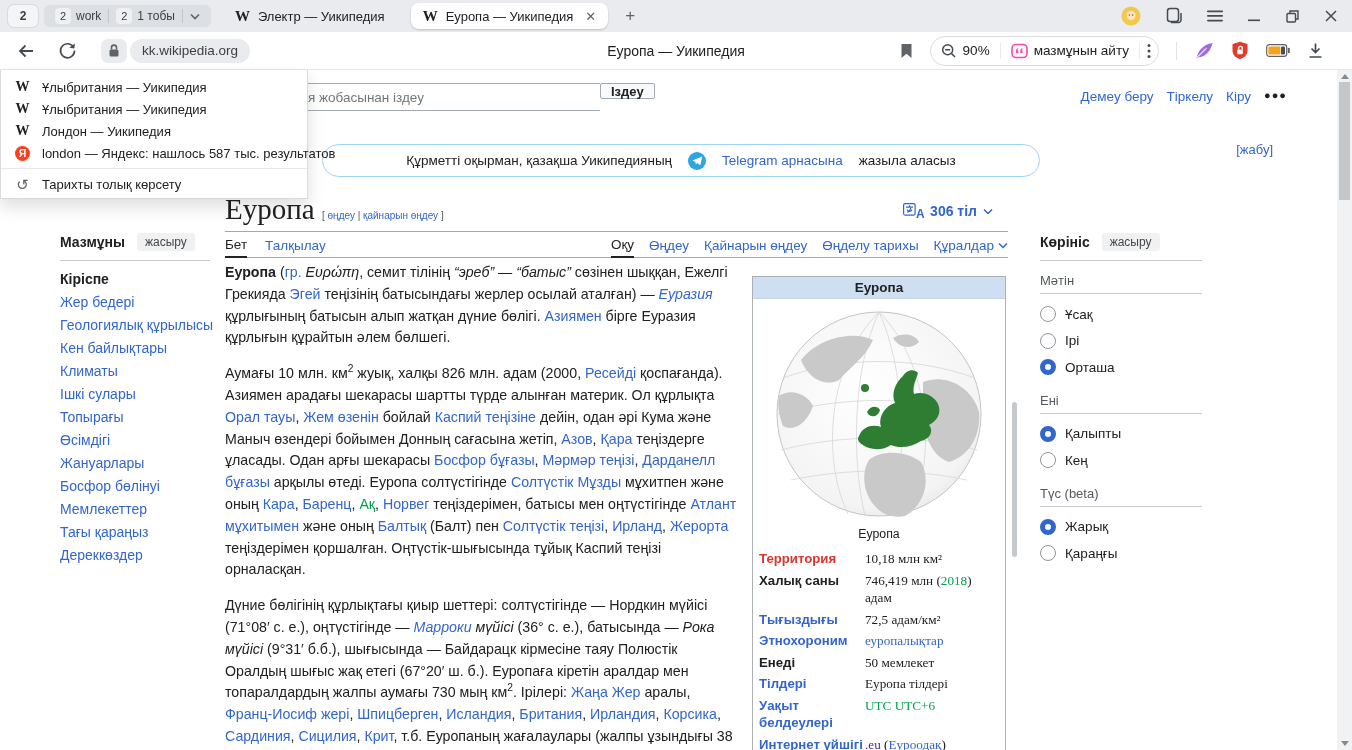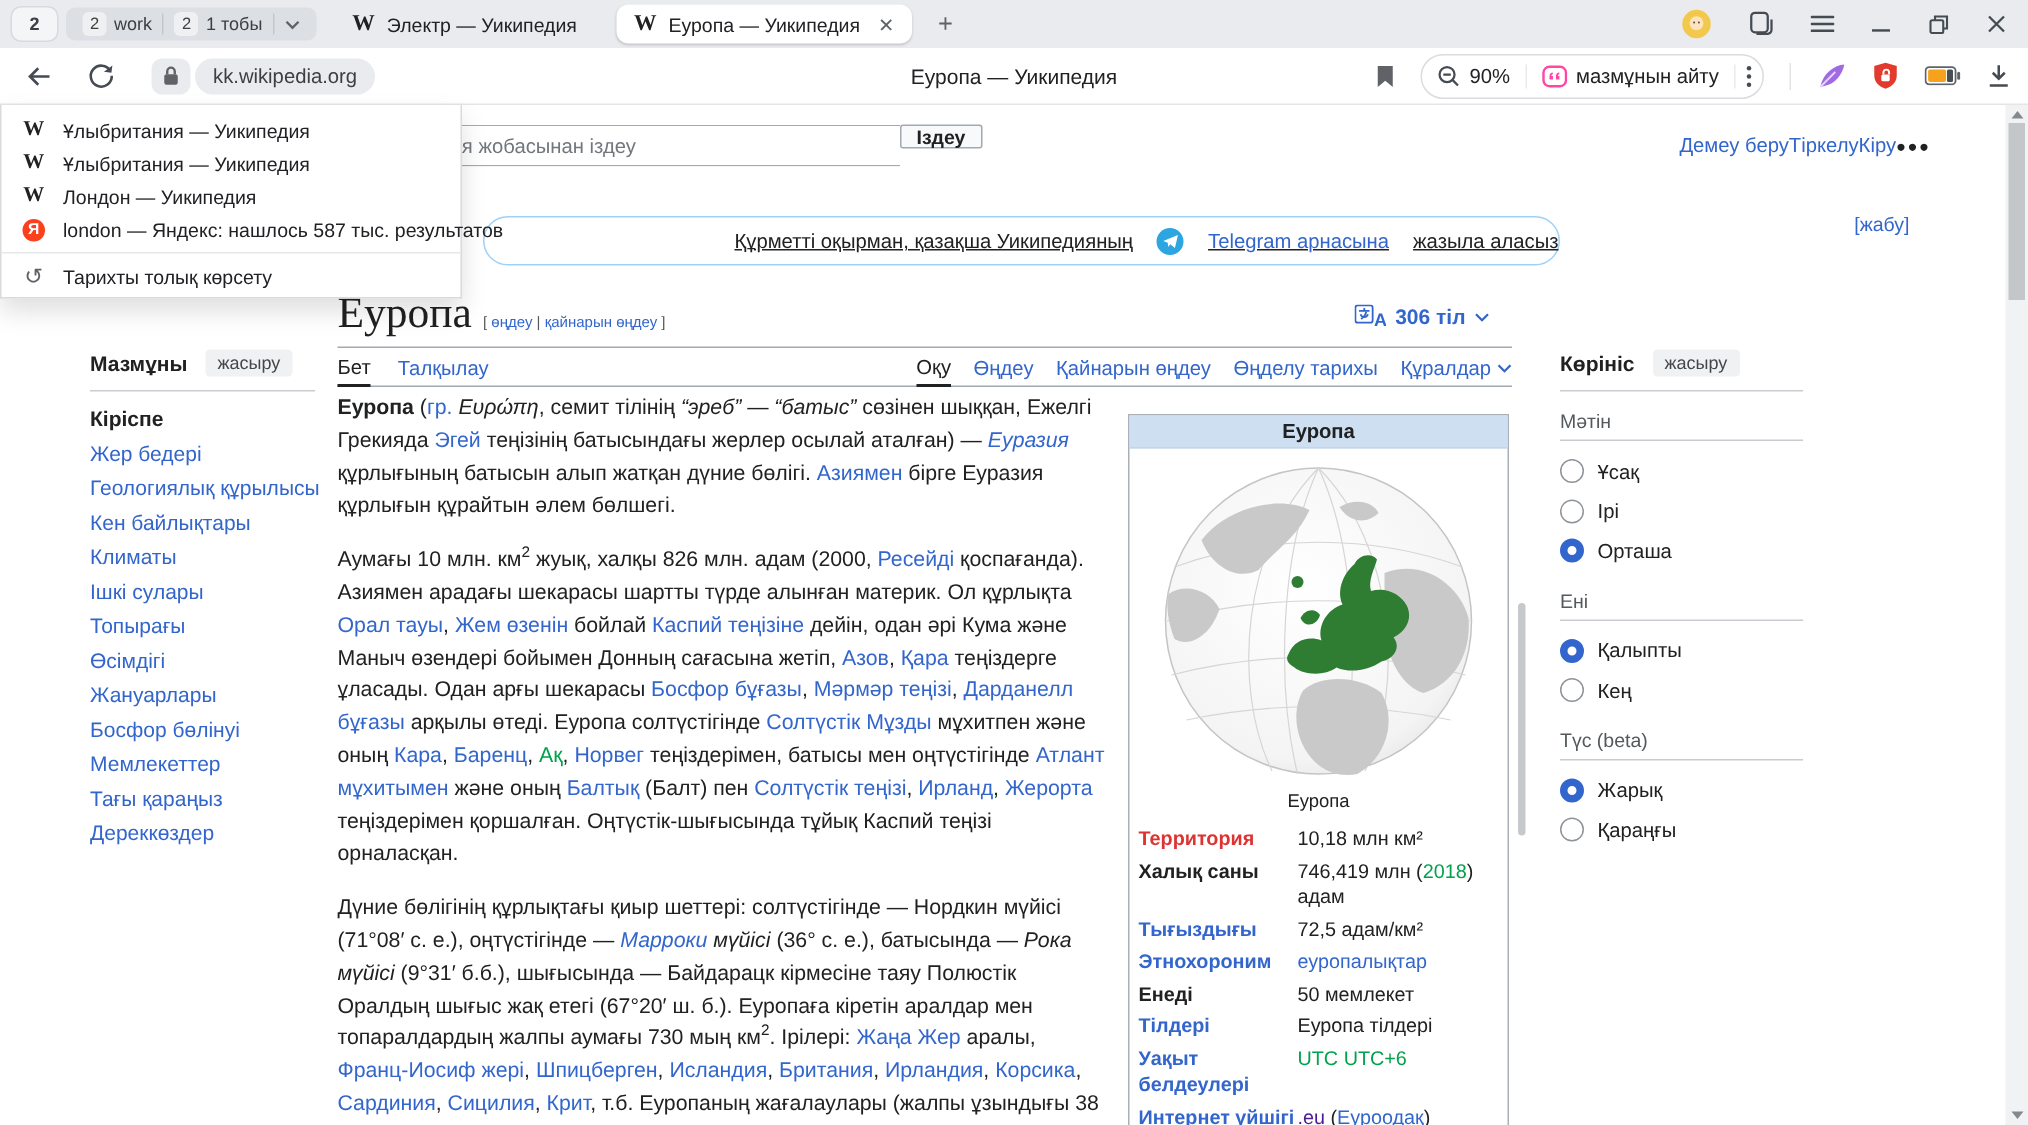--- a/index.html
+++ b/index.html
@@ -25,21 +25,21 @@
   .tb-ic{display:flex;align-items:center;justify-content:center;}
 
   
   .addressbar{position:absolute;top:32px;left:0;right:0;height:38px;background:#fff;border-bottom:1px solid #e4e5e7;display:flex;align-items:center;}
   .ab-ic{display:flex;align-items:center;justify-content:center;}
   .ab-back{margin-left:16px;}
   .ab-reload{margin-left:22px;}
   .lock-pill{margin-left:24px;width:26px;height:24px;border-radius:7px;background:#e9ebee;display:flex;align-items:center;justify-content:center;}
   .url-pill{margin-left:3px;height:24px;border-radius:12px;background:#e9ebee;display:flex;align-items:center;padding:0 12px;font-size:13.5px;color:#3c4043;}
   .ab-title{position:absolute;left:0;right:0;text-align:center;font-size:14px;color:#202124;pointer-events:none;}
-  .ab-right{margin-left:auto;display:flex;align-items:center;gap:17px;padding-right:11px;position:relative;}
+  .ab-right{margin-left:auto;display:flex;align-items:center;gap:17px;padding-right:28px;position:relative;}
   .ab-pill{display:flex;align-items:center;height:30px;border:1px solid #dadce0;border-radius:16px;background:#fff;}
   .ab-pill-sec{display:flex;align-items:center;gap:6px;padding:0 10px;font-size:13.5px;color:#202124;}
   .ab-pill-sep{width:1px;height:16px;background:#e8eaed;}
   .ext-sep{width:1px;height:18px;background:#e1e3e6;}
 
   
   .suggest{position:absolute;top:70px;left:0;width:308px;background:#fff;z-index:60;
            border:1px solid #d8dadd;border-top:none;box-shadow:0 8px 16px rgba(0,0,0,.13);padding:6px 0 2px;}
   .sg-item{display:flex;align-items:center;height:22px;padding:0 13px;gap:11px;font-size:13px;color:#202124;white-space:nowrap;}
   .sg-ic{width:17px;display:flex;align-items:center;justify-content:center;flex:none;}
@@ -49,25 +49,25 @@
   .sg-footer .sg-item{height:24px;}
 
   
   .page{position:absolute;top:70px;left:0;width:1337px;height:680px;background:#fff;}
 
   .search-input{position:absolute;left:240px;top:13px;width:360px;height:28px;border:1px solid #a2a9b1;border-right:none;
                 border-radius:2px 0 0 2px;padding:0 8px;font-size:13.5px;color:#202122;font-family:"Liberation Sans",sans-serif;}
   .search-input::placeholder{color:#72777d;opacity:1;}
   .search-btn{position:absolute;left:600px;top:13px;height:16px;padding:0 10px;border:1px solid #a2a9b1;background:#f8f9fa;
               font-weight:bold;font-size:13px;color:#202122;border-radius:2px;font-family:"Liberation Sans",sans-serif;}
-  .user-links{position:absolute;top:19px;right:50px;display:flex;align-items:flex-end;font-size:13.5px;color:#3366cc;}
+  .user-links{position:absolute;top:19px;right:50px;display:flex;align-items:flex-start;gap:13px;font-size:13.5px;color:#3366cc;}
   .user-links .dots{color:#202122;font-size:11px;letter-spacing:1px;}
 
   .banner{position:absolute;left:322px;top:74px;width:718px;height:33px;border:1px solid #9fd2f8;border-radius:17px;
-          display:flex;align-items:center;justify-content:flex-end;gap:16px;font-size:13.5px;color:#202122;background:#fff;text-decoration:underline;}
+          display:flex;align-items:center;justify-content:center;gap:16px;font-size:13.5px;color:#202122;background:#fff;}
   .tg-ic{width:18px;height:18px;border-radius:50%;background:#2ca5e0;display:flex;align-items:center;justify-content:center;flex:none;}
   .banner-close{position:absolute;top:72px;right:64px;font-size:13px;color:#3366cc;}
 
   .art-title{position:absolute;left:225px;top:125px;font-family:"Liberation Serif",serif;font-size:29px;line-height:1;color:#202122;}
   .edit-links{position:absolute;left:322px;top:140px;font-size:10px;color:#54595d;}
   .lang-box{position:absolute;top:133px;right:344px;display:flex;align-items:center;gap:6px;font-size:14px;font-weight:bold;color:#3366cc;}
   .title-rule{position:absolute;left:225px;top:161px;width:783px;height:1px;background:#a2a9b1;}
 
   .page-tabs{position:absolute;left:225px;top:163px;width:783px;height:25px;border-bottom:1px solid #a2a9b1;display:flex;font-size:13.5px;}
   .pt-left{display:flex;gap:18px;}
@@ -93,21 +93,21 @@
   .seg-g{color:#00a24c;}
   sup{font-size:0.72em;line-height:0;}
 
   .infobox{position:absolute;left:752px;top:206px;width:254px;border:1px solid #aab0b6;background:#fff;font-size:13.2px;}
   .ib-title{background:#cedff2;text-align:center;font-weight:bold;font-size:13.5px;padding:3px 0;border-bottom:1px solid #c6d4e4;}
   .ib-map{display:flex;justify-content:center;padding:9px 0 4px;}
   .ib-caption{text-align:center;font-size:12.3px;padding:3px 0 7px;color:#202122;}
   .ib-row{display:flex;padding:2px 6px;line-height:17.5px;}
   .ib-label{width:106px;flex:none;font-weight:bold;}
   .ib-label.r{color:#dd3333;} .ib-label.l{color:#3366cc;} .ib-label.b{color:#202122;}
-  .ib-value{flex:1;}
+  .ib-value{flex:1;font-family:Liberation Serif, serif;}
 
   .mini-sb{position:absolute;left:1012px;top:332px;width:5px;height:155px;background:#c6c9cc;border-radius:3px;}
 
   .appearance{position:absolute;left:1040px;top:163px;width:162px;font-size:13.5px;}
   .sec-label{color:#54595d;font-size:13px;margin:12px 0 0;}
   .opt{display:flex;align-items:center;gap:9px;height:26.5px;color:#202122;}
   .radio{width:16px;height:16px;border-radius:50%;border:1.5px solid #8f949a;flex:none;background:#fff;}
   .radio.sel{border:5px solid #3366cc;}
 
   

